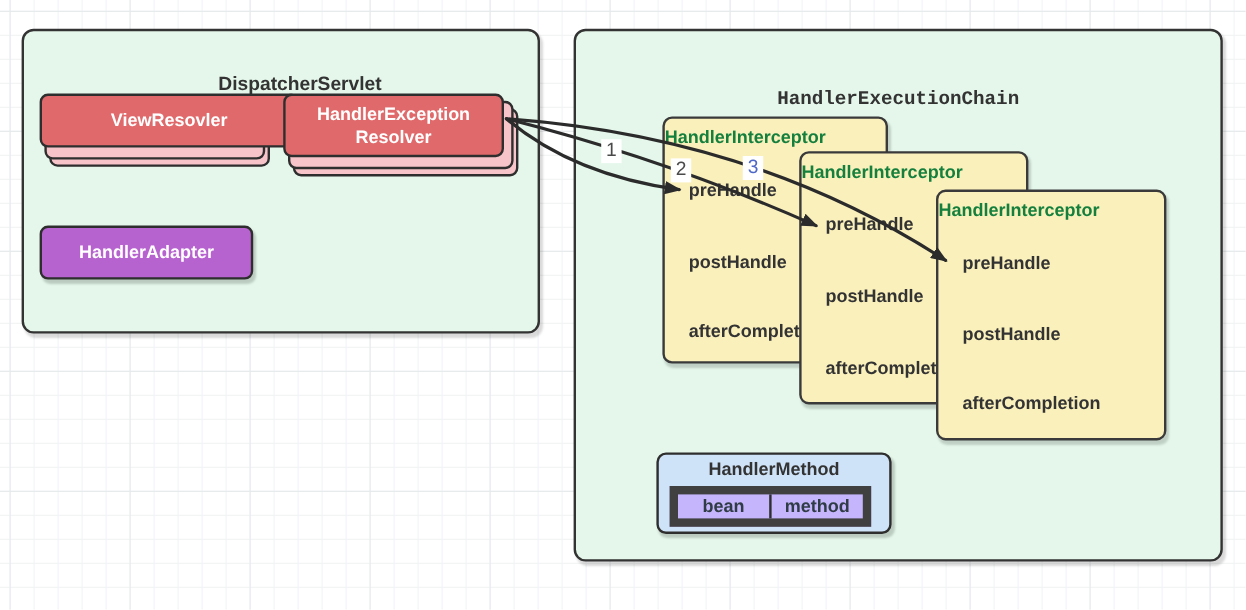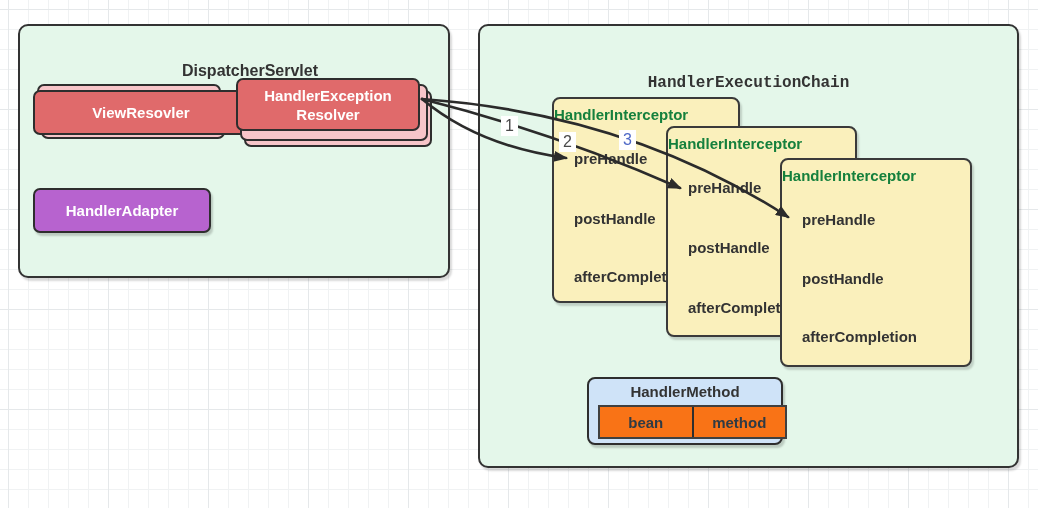--- a/index.html
+++ b/index.html
@@ -46,22 +46,22 @@
   }
   .hm-box{
     background:#cfe3f8;border:2px solid #2e2e2e;border-radius:8px;
     box-shadow:2px 3px 2px rgba(0,0,0,0.18);
   }
   .hm-title{
     position:absolute;top:4px;left:0;right:0;text-align:center;
     font-weight:bold;font-size:15px;color:#333;
   }
   .hm-row{
-    position:absolute;left:9px;top:26px;width:189px;height:34px;
-    display:flex;border:2px solid #404040;box-sizing:border-box;background:#f97316;
+    position:absolute;left:9px;top:26px;width:168px;height:34px;
+    display:flex;border:7px solid #404040;box-sizing:border-box;background:#c4b5fd;
   }
   .hm-cell{
     flex:1;display:flex;align-items:center;justify-content:center;
     font-weight:bold;font-size:15px;color:#2f3b45;
   }
   .hm-cell + .hm-cell{border-left:2px solid #2e2e2e;}
   svg.arrows{position:absolute;left:0;top:0;z-index:10;pointer-events:none;}
   svg.arrows path{pointer-events:stroke;}
   .chip{
     position:absolute;z-index:11;background:#ffffff;
@@ -75,21 +75,21 @@
 <body>
 
 <div class="canvas">
 
   <div class="abs container" style="left:18px;top:24px;width:428px;height:250px;">
     <div class="container-title" style="top:36px;margin-left:32px;">DispatcherServlet</div>
   </div>
 
   <div class="abs stack-layer" style="left:41px;top:90px;width:180px;height:45px;"></div>
   <div class="abs stack-layer" style="left:37px;top:84px;width:180px;height:45px;"></div>
-  <div class="abs card card-red" style="left:33px;top:90px;width:216px;height:45px;box-sizing:border-box;">
+  <div class="abs card card-red" style="left:33px;top:78px;width:216px;height:45px;box-sizing:border-box;">
     <span>ViewResovler</span>
   </div>
 
   <div class="abs stack-layer" style="left:244px;top:90px;width:184px;height:53px;"></div>
   <div class="abs stack-layer" style="left:240px;top:84px;width:184px;height:53px;"></div>
   <div class="abs card card-purple" style="left:33px;top:188px;width:178px;height:45px;box-sizing:border-box;">
     <span>HandlerAdapter</span>
   </div>
 
   <div class="abs card card-red" style="left:236px;top:78px;width:184px;height:53px;box-sizing:border-box;padding:0 14px;">
@@ -114,21 +114,21 @@
     <div class="method" style="top:171px;">afterCompletion</div>
   </div>
 
   <div class="abs note" style="left:780px;top:158px;width:192px;height:209px;box-sizing:border-box;z-index:3;">
     <div class="note-title">HandlerInterceptor</div>
     <div class="method" style="top:51px;">preHandle</div>
     <div class="method" style="top:110px;">postHandle</div>
     <div class="method" style="top:168px;">afterCompletion</div>
   </div>
 
-  <div class="abs hm-box" style="left:547px;top:377px;width:196px;height:68px;box-sizing:border-box;z-index:4;margin-left:40px;">
+  <div class="abs hm-box" style="left:547px;top:377px;width:196px;height:68px;box-sizing:border-box;z-index:4;">
     <div class="hm-title">HandlerMethod</div>
     <div class="hm-row">
       <div class="hm-cell">
         <span>bean</span>
       </div>
       <div class="hm-cell">
         <span>method</span>
       </div>
     </div>
   </div>

